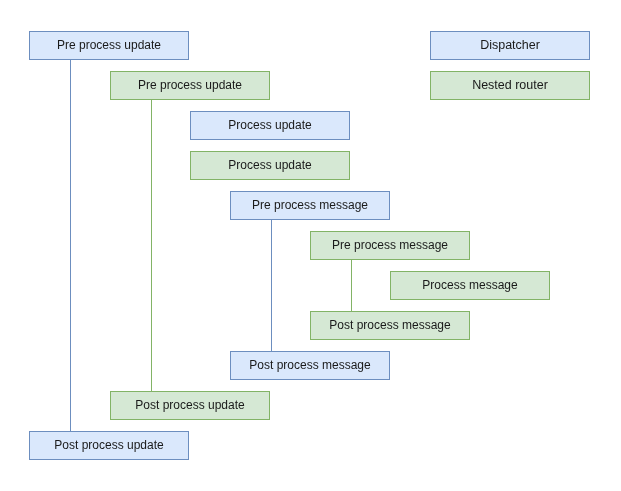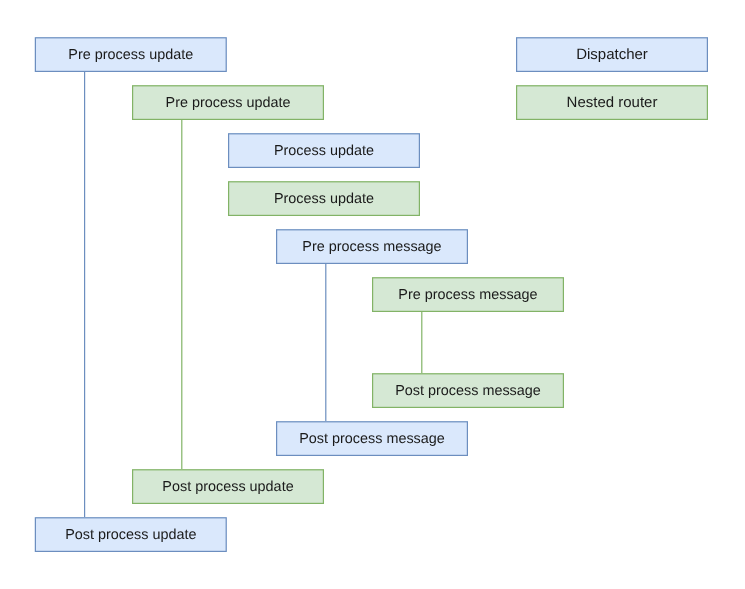--- a/index.html
+++ b/index.html
@@ -82,20 +82,21 @@
   <div class="connector nested" style="left:151px; top:100px; height:291px;"></div>
   <div class="connector dispatcher" style="left:271px; top:220px; height:131px;"></div>
   <div class="connector nested" style="left:351px; top:260px; height:51px;"></div>
 
   <div class="node dispatcher" style="left:29px;  top:31px;">Pre process update</div>
   <div class="node nested" style="left:110px; top:71px;">Pre process update</div>
   <div class="node dispatcher" style="left:190px; top:111px;">Process update</div>
   <div class="node nested" style="left:190px; top:151px;">Process update</div>
   <div class="node dispatcher" style="left:230px; top:191px;">Pre process message</div>
   <div class="node nested" style="left:310px; top:231px;">Pre process message</div>
+  <div class="node nested" style="left:390px; top:271px;">Process message</div>
   <div class="node nested" style="left:310px; top:311px;">Post process message</div>
   <div class="node dispatcher" style="left:230px; top:351px;">Post process message</div>
   <div class="node nested" style="left:110px; top:391px;">Post process update</div>
   <div class="node dispatcher" style="left:29px;  top:431px;">Post process update</div>
 
   <div class="legend-node dispatcher" style="left:430px; top:31px;">Dispatcher</div>
   <div class="legend-node nested" style="left:430px; top:71px;">Nested router</div>
 
 </div>
 

